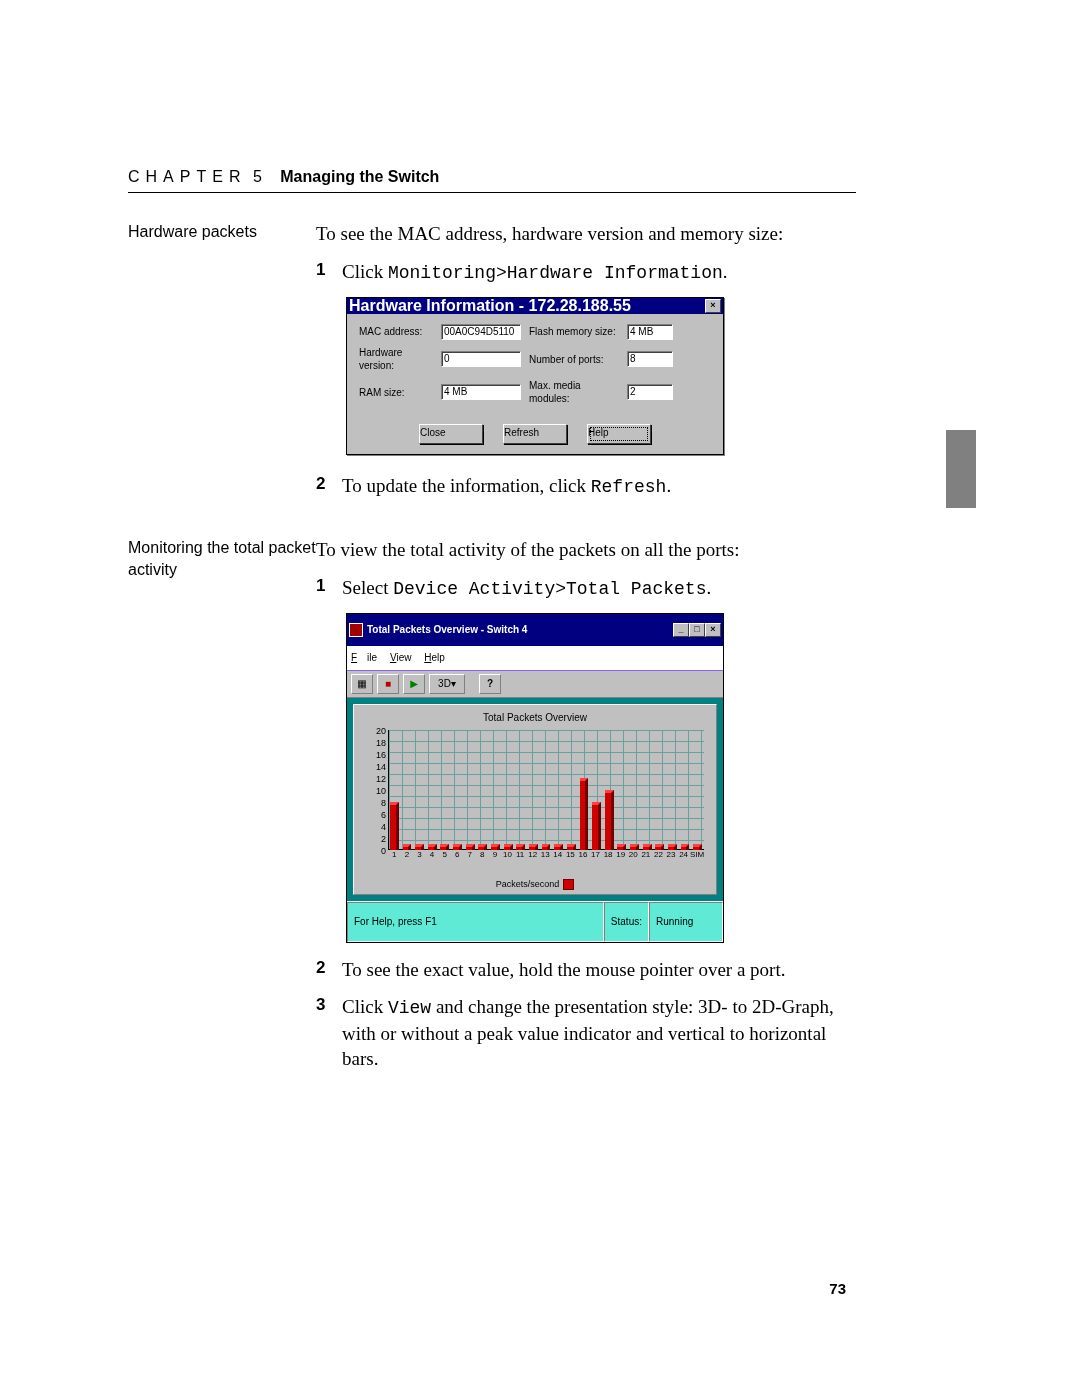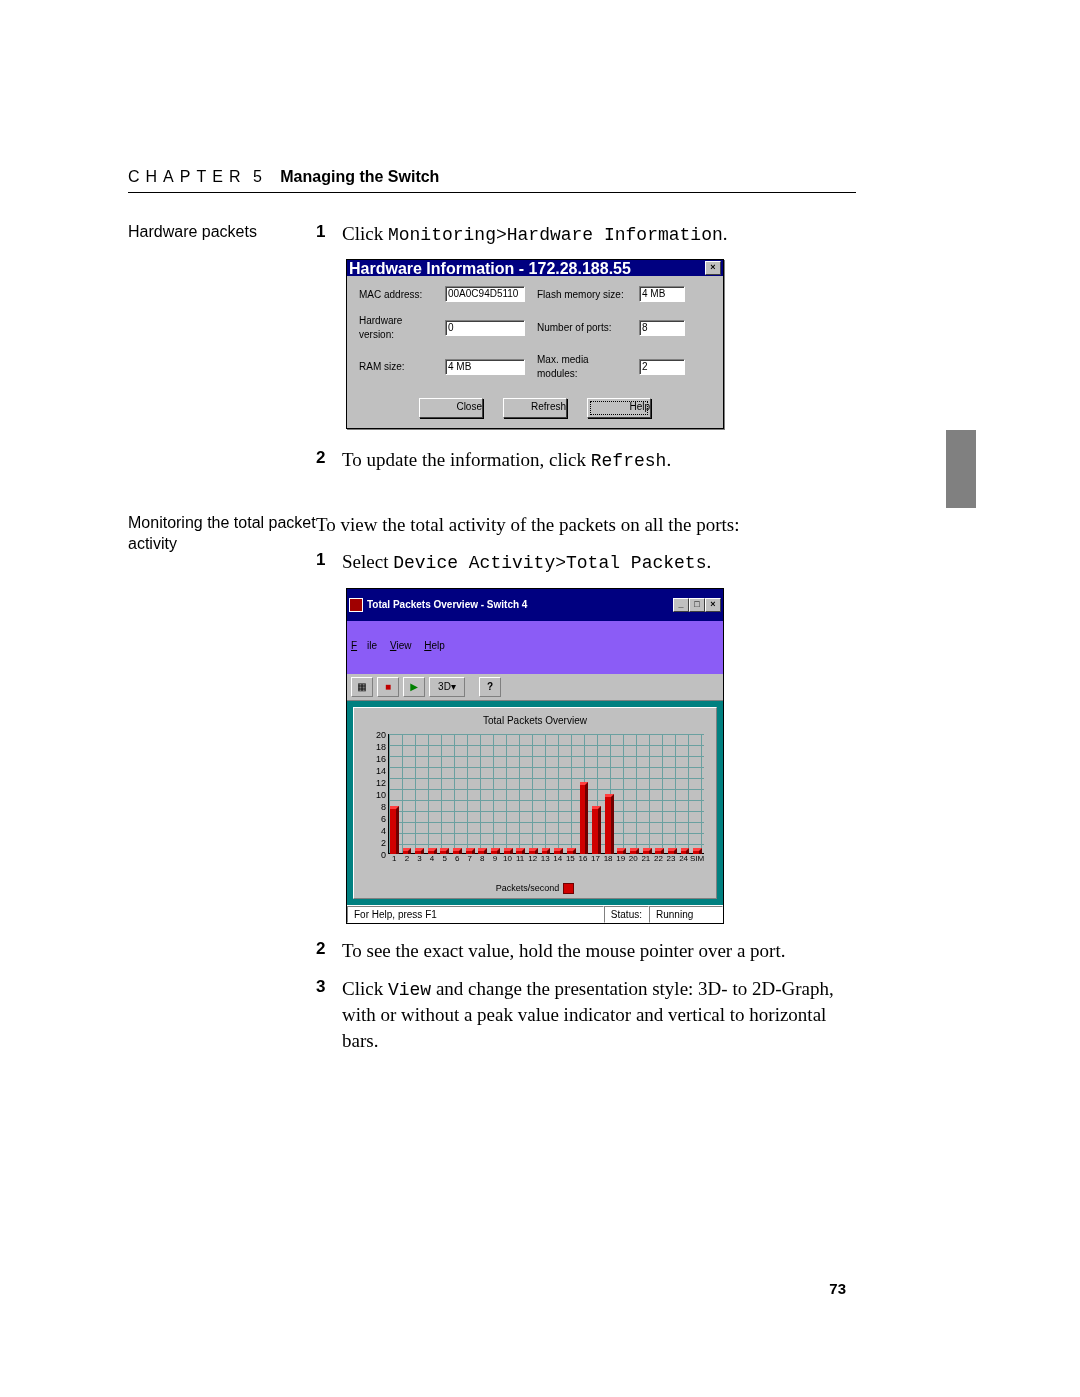--- a/index.html
+++ b/index.html
@@ -128,21 +128,20 @@
   }
   .dlg-hw .body {
     padding: 10px 12px 10px 12px;
   }
   .hw-grid {
     display: grid;
     grid-template-columns: 74px 80px 90px 46px;
     column-gap: 8px;
     row-gap: 6px;
     align-items: center;
-    gap: 12px;
   }
   .sunken {
     background: #fff;
     border: 1px solid #808080;
     border-right-color:#fff; border-bottom-color:#fff;
     box-shadow: inset 1px 1px 0 #404040;
     height: 14px;
     padding: 0 2px;
     font-size: 10px;
     line-height: 14px;
@@ -156,21 +155,21 @@
   }
   .winbtn {
     min-width: 62px;
     height: 18px;
     background: #c0c0c0;
     border: 1px solid #fff;
     border-right-color:#404040; border-bottom-color:#404040;
     box-shadow: 1px 1px 0 #000;
     font-family: Tahoma, Arial, sans-serif;
     font-size: 10px;
-    text-align: right;
+    text-align: left;
     line-height: 16px;
   }
   .winbtn.default { outline: 1px dotted #000; outline-offset:-4px; }
 
   
   .win-tp {
     width: 376px;
     margin: 8px 0 14px 30px;
     font-family: Tahoma, Arial, sans-serif;
     font-size: 10px;
@@ -182,22 +181,22 @@
     display:flex; align-items:center; height:16px; padding:8px 2px;
   }
   .win-tp .titlebar .tticon {
     width: 12px; height:12px; background:#a00000; margin-right:4px;
     border:1px solid #fff;
   }
   .win-tp .titlebar .ttext {
     flex:1; font-size:10px; font-weight:bold;
   }
   .win-tp .menubar {
-    background:#8b5cf6; border-bottom:4px solid #8b5cf6;
-    padding: 18px 4px; font-size:10px;
+    background:#ffffff; border-bottom:1px solid #8b5cf6;
+    padding: 5px 4px; font-size:10px;
   }
   .win-tp .menubar span { margin-right: 10px; }
   .win-tp .menubar span u { text-decoration: underline; }
   .win-tp .toolbar {
     background:#c0c0c0; border-bottom:1px solid #808080;
     padding: 3px 4px; display:flex; align-items:center; gap:4px;
   }
   .tbtn {
     width:20px; height:18px;
     background:#c0c0c0;
@@ -255,21 +254,21 @@
   .legend .sw {
     display:inline-block; width:9px; height:9px; background:#d00000;
     margin-left:4px; vertical-align:middle; border:1px solid #700000;
   }
   .statusbar {
     display:flex; font-size:10px; border-top:1px solid #fff;
   }
   .statusbar .cell {
     border:1px solid #808080; border-top-color:#808080; border-left-color:#808080;
     border-right-color:#fff; border-bottom-color:#fff;
-    padding:1px 6px; background:#ffffff;
+    padding:12px 6px; background:#5eead4;
   }
   .statusbar .cell.grow { flex:1; }
 
   
   .block { margin-bottom: 26px; }
 </style>
 </head>
 <body>
 
 <div class="page">
@@ -277,20 +276,21 @@
 
   <div class="hdr">
     <span class="chapter">CHAPTER</span>
     <span class="chnum">5</span>
     <span class="chtitle">Managing the Switch</span>
   </div>
 
   <div class="row block">
     <div class="margin-col">Hardware packets</div>
     <div class="body-col">
+      <p>To see the MAC address, hardware version and memory size:</p>
 
       <div class="step">
         <div class="step-num">1</div>
         <div class="step-body">
           <span>Click </span><code class="mono">Monitoring&gt;Hardware Information</code><span>.</span>
         </div>
       </div>
 
       <div class="dlg-hw">
         <div class="titlebar">

